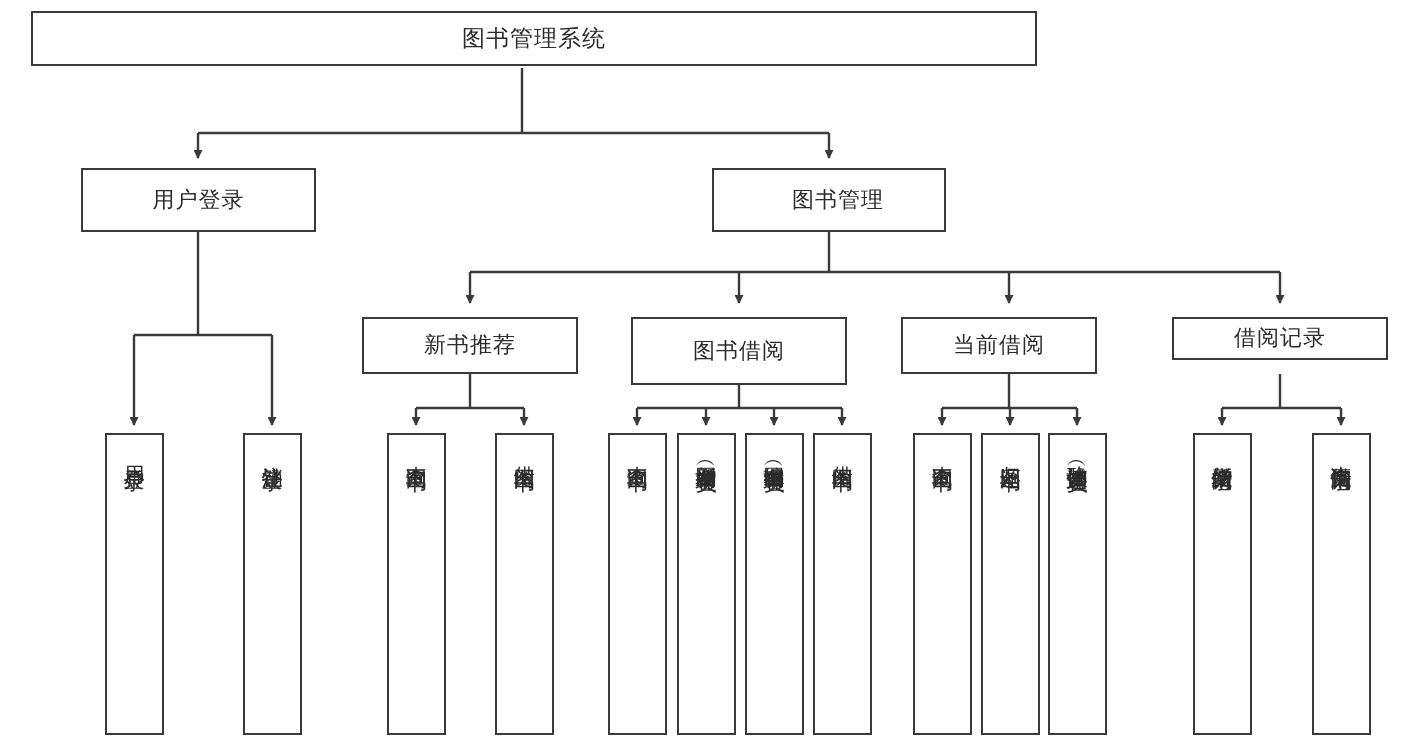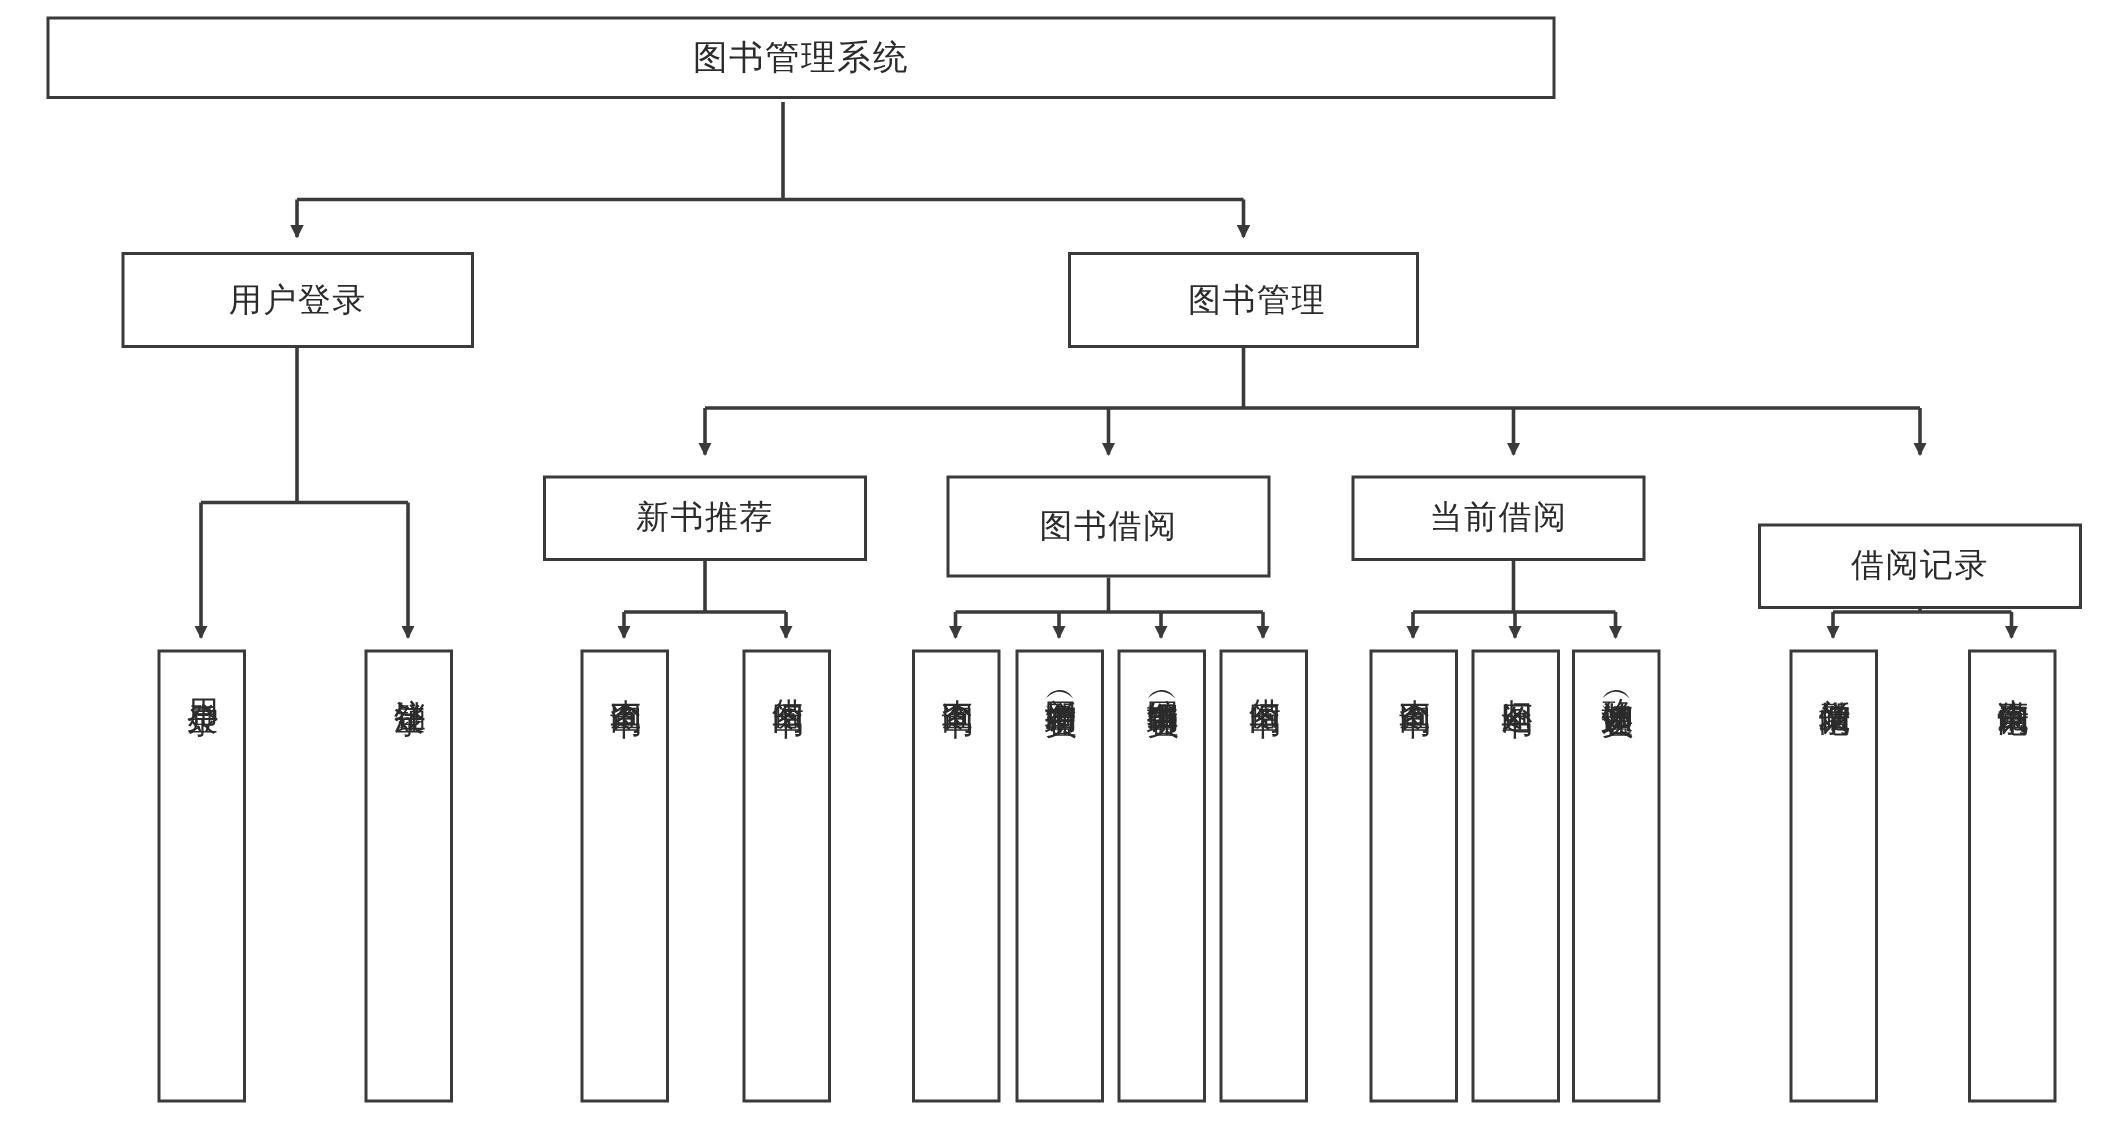--- a/index.html
+++ b/index.html
@@ -127,21 +127,21 @@
   </svg>
 
   <div class="node horizontal root" style="left:19px; top:11px; width:1006px; height:55px;margin-left:12px;">图书管理系统</div>
 
   <div class="node horizontal" style="left:81px; top:168px; width:235px; height:64px;">用户登录</div>
   <div class="node horizontal" style="left:712px; top:168px; width:234px; height:64px;padding-left:18px;">图书管理</div>
 
   <div class="node horizontal" style="left:362px; top:317px; width:216px; height:57px;text-align:right;">新书推荐</div>
   <div class="node horizontal" style="left:631px; top:317px; width:216px; height:68px;">图书借阅</div>
   <div class="node horizontal" style="left:901px; top:317px; width:196px; height:57px;">当前借阅</div>
-  <div class="node horizontal" style="left:1172px; top:317px; width:216px; height:57px;margin-top:32px;">借阅记录</div>
+  <div class="node horizontal" style="left:1172px; top:317px; width:216px; height:43px;">借阅记录</div>
 
   <div class="node leaf" style="left:105px; top:433px; width:59px; height:302px;">
     <span class="leaf-label">用户登录</span>
   </div>
   <div class="node leaf" style="left:243px; top:433px; width:59px; height:302px;">
     <span class="leaf-label">注销登录</span>
   </div>
 
   <div class="node leaf" style="left:387px; top:433px; width:59px; height:302px;">
     <span class="leaf-label">查询图书</span>

